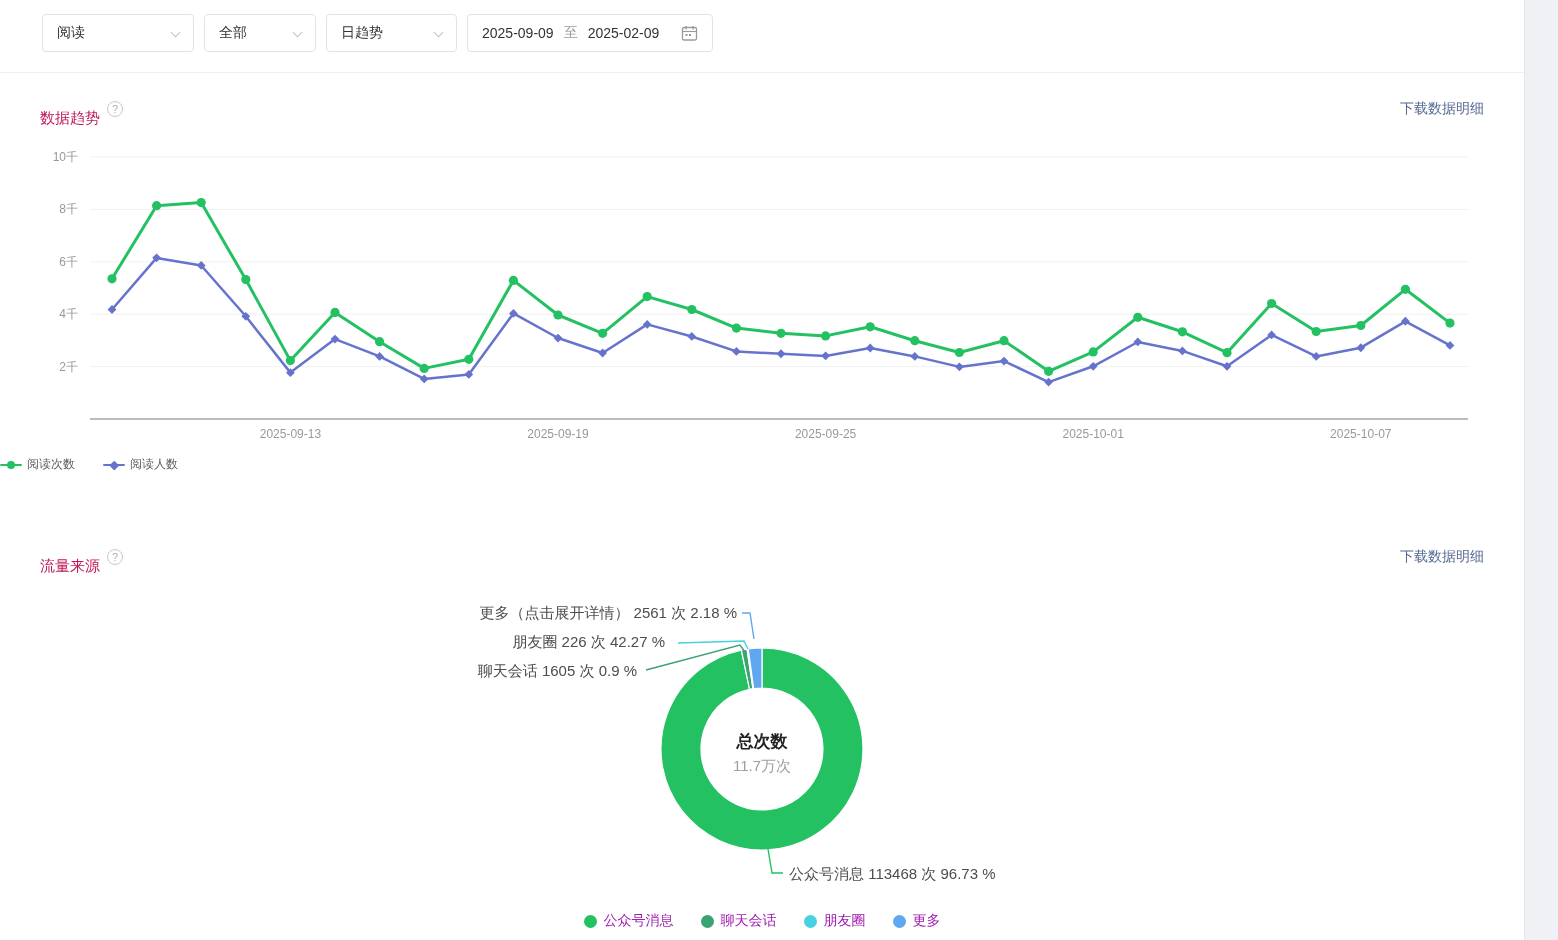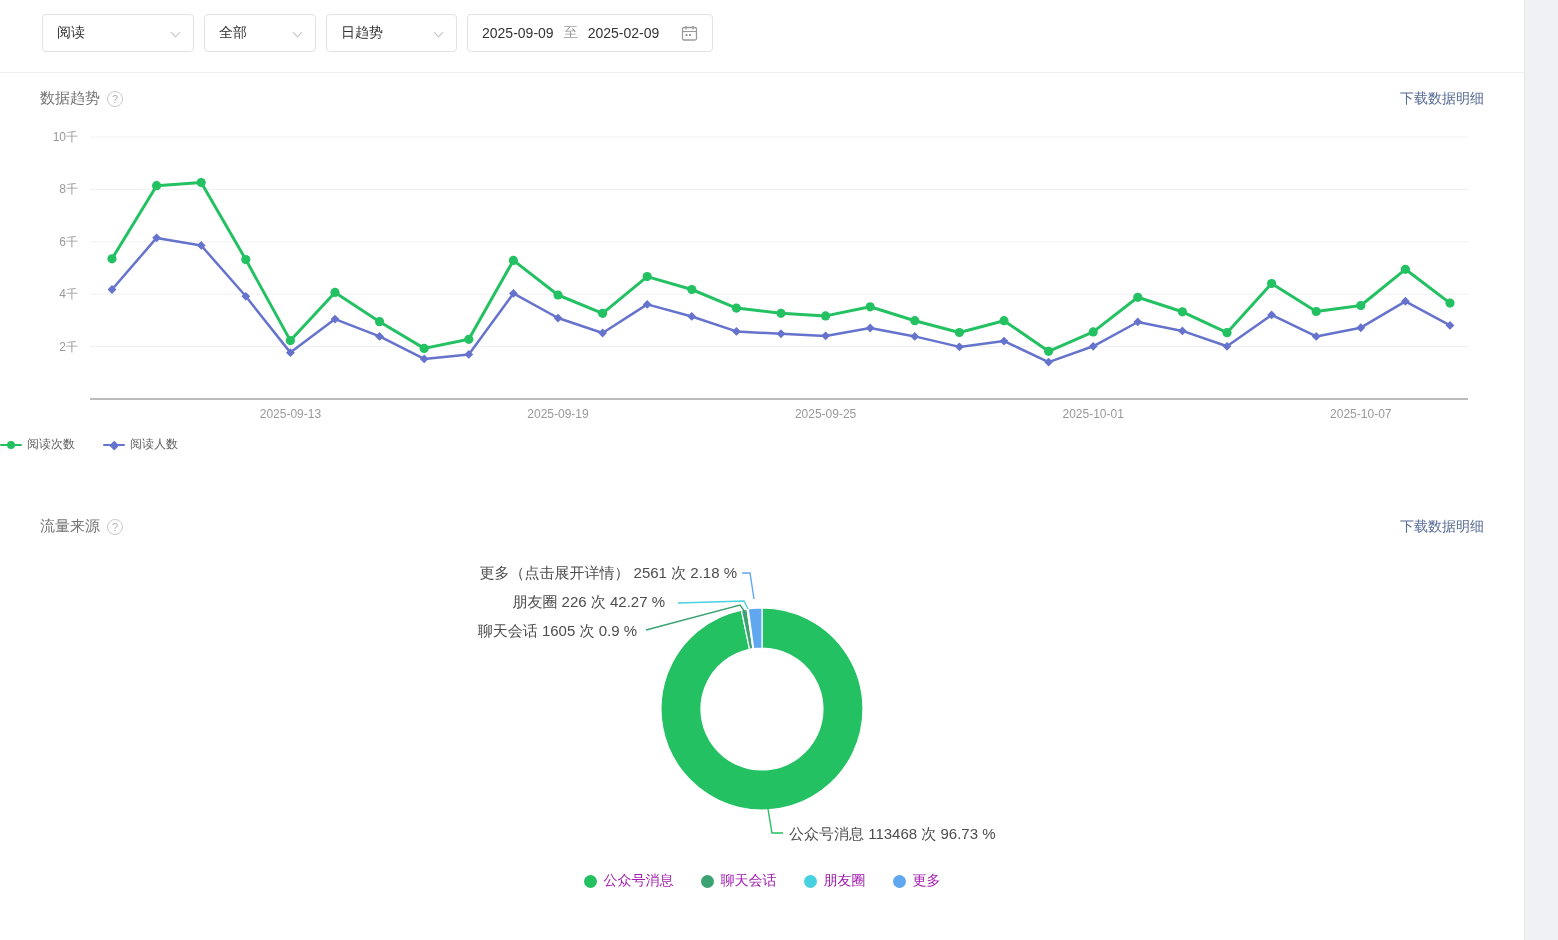--- a/index.html
+++ b/index.html
@@ -26,21 +26,21 @@
   .daterange { width:246px; height:38px; border:1px solid #e2e2e2; border-radius:4px;
     background:#fff; display:flex; align-items:center; gap:10px; padding:0 14px;
     font-size:14px; color:#333; cursor:pointer; }
   .date-sep { color:#9a9a9a; }
   .cal-icon { margin-left:auto; display:flex; }
 
   
   .card { position:absolute; top:72px; left:0; width:1524px; height:868px;
     background:#fff; border-top:1px solid #efefef; }
   .sec-head { display:flex; align-items:center; padding:0 40px; margin-top:16px; }
-  .sec-title { font-size:15px; color:#737373; }
+  .sec-title { font-size:15px; color:#be185d;margin-top:20px; }
   .help { width:16px; height:16px; border:1px solid #c9c9c9; border-radius:50%;
     color:#b0b0b0; font-size:11px; line-height:14px; text-align:center;
     margin-left:7px; cursor:pointer; }
   .dl-link { margin-left:auto; color:#576b95; font-size:14px; cursor:pointer; }
 
   
   #trend-svg { display:block; margin-top:16px; width:1480px; height:300px; }
   .axis-t { font-size:12px; fill:#999; font-family:"Liberation Sans","DejaVu Sans",sans-serif; }
 
   .legend1 { display:flex; justify-content:flex-start; align-items:center; gap:28px;
@@ -231,20 +231,24 @@
         <path d="M646,78 L740,53 L745,60" fill="none" stroke="#3ba272" stroke-width="1.4"></path>
         <path d="M678,51 L744,49 L748,57" fill="none" stroke="#48d1e0" stroke-width="1.4"></path>
         <path d="M754,47 L750,21 L742,21" fill="none" stroke="#5fa8f0" stroke-width="1.4"></path>
       </svg>
 
     <div class="callout co-more">更多（点击展开详情） 2561 次 2.18 %</div>
     <div class="callout co-moments">朋友圈 226 次 42.27 %</div>
     <div class="callout co-chat">聊天会话 1605 次 0.9 %</div>
     <div class="callout co-gzh">公众号消息 113468 次 96.73 %</div>
 
+    <div class="pie-center">
+      <div class="pc-title">总次数</div>
+      <div class="pc-value">11.7万次</div>
+    </div>
 
     <div class="legend2">
       <div class="lg2-item">
         <span class="lg2-dot" style="background-color: rgb(35, 193, 98);"></span>
         <span>公众号消息</span>
       </div>
       <div class="lg2-item">
         <span class="lg2-dot" style="background-color: rgb(59, 162, 114);"></span>
         <span>聊天会话</span>
       </div>

